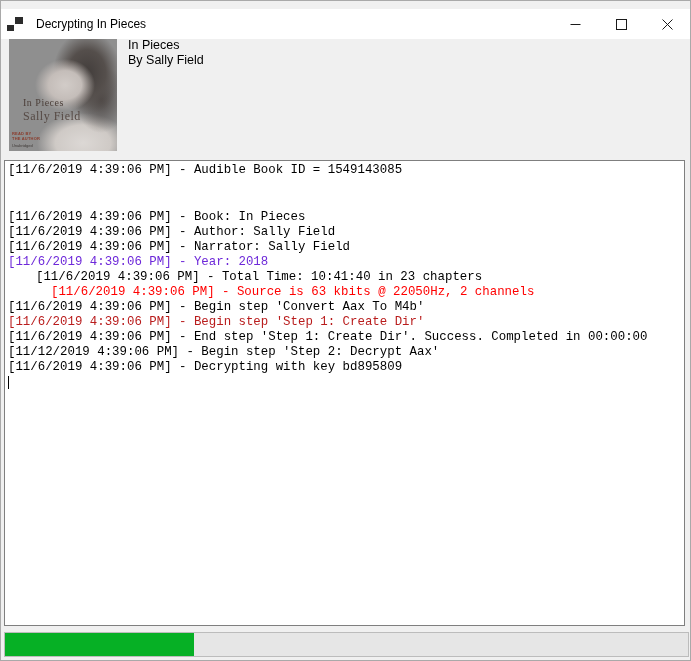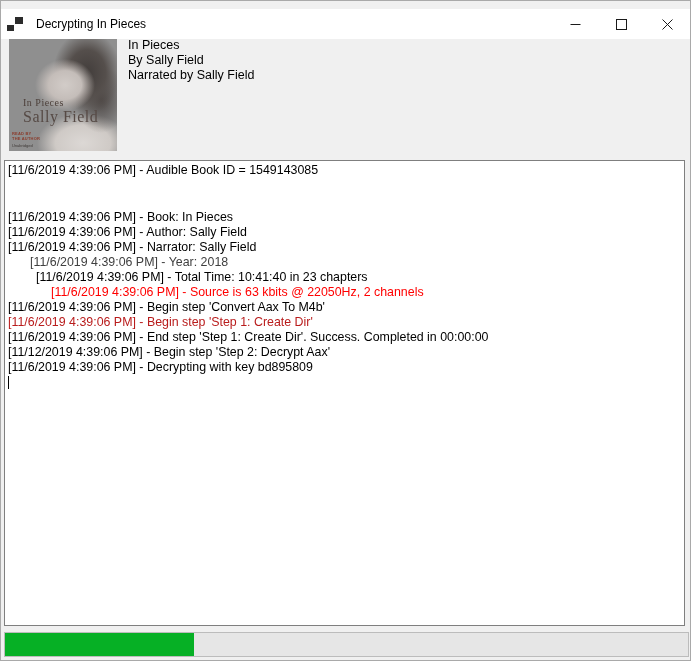--- a/index.html
+++ b/index.html
@@ -82,21 +82,21 @@
     font-family: "Liberation Serif", "DejaVu Serif", serif;
     font-size: 10px;
     line-height: 13px;
     color: #4d403b;
     letter-spacing: 0.5px;
   }
   .cover-author {
     position: absolute;
     left: 14px; top: 71px;
     font-family: "Liberation Serif", "DejaVu Serif", serif;
-    font-size: 16px;
+    font-size: 12px;
     line-height: 13px;
     color: #564a45;
     letter-spacing: 0.5px;
   }
   .cover-badge {
     position: absolute;
     left: 3px; top: 92px;
     font-size: 4px;
     line-height: 5px;
     color: #8a3c2c;
@@ -124,20 +124,21 @@
     left: 3px; top: 159px;
     width: 681px; height: 466px;
     background: #FFFFFF;
     border: 1px solid #7F7F7F;
     padding: 2px 3px;
     font-size: 12.4px;
     line-height: 15px;
     color: #000000;
     overflow: hidden;
     cursor: text;
+    font-family: Liberation Mono, monospace;
   }
   .log-line { white-space: nowrap; }
   .caret {
     width: 1px; height: 13px;
     background: #000000;
     margin-top: 1px;
   }
 
   
   .progress {
@@ -196,29 +197,28 @@
     <div class="cover-badge">
       <div>READ BY</div>
       <div>THE AUTHOR</div>
     </div>
     <div class="cover-badge2">Unabridged</div>
   </div>
 
   <div class="book-info">
     <div>In Pieces</div>
     <div>By Sally Field</div>
-    <div>Narrated by Sally Field</div>
   </div>
 
   <div class="log-box" id="log-box">
       <div class="log-line" style="color: rgb(0, 0, 0);">[11/6/2019 4:39:06 PM] - Audible Book ID = 1549143085</div>
       <div class="log-line" style="color: rgb(0, 0, 0); margin-top: 32px;">[11/6/2019 4:39:06 PM] - Book: In Pieces</div>
       <div class="log-line" style="color: rgb(0, 0, 0);">[11/6/2019 4:39:06 PM] - Author: Sally Field</div>
       <div class="log-line" style="color: rgb(0, 0, 0);">[11/6/2019 4:39:06 PM] - Narrator: Sally Field</div>
-      <div class="log-line" style="color: #404040; margin-left: 22px;">[11/6/2019 4:39:06 PM] - Year: 2018</div>
+      <div class="log-line" style="color: #6d28d9;">[11/6/2019 4:39:06 PM] - Year: 2018</div>
       <div class="log-line" style="color: rgb(0, 0, 0); margin-left: 28px;">[11/6/2019 4:39:06 PM] - Total Time: 10:41:40 in 23 chapters</div>
       <div class="log-line" style="color: rgb(255, 0, 0); margin-left: 43px;">[11/6/2019 4:39:06 PM] - Source is 63 kbits @ 22050Hz, 2 channels</div>
       <div class="log-line" style="color: rgb(0, 0, 0);">[11/6/2019 4:39:06 PM] - Begin step 'Convert Aax To M4b'</div>
       <div class="log-line" style="color: #b91c1c;">[11/6/2019 4:39:06 PM] - Begin step 'Step 1: Create Dir'</div>
       <div class="log-line" style="color: rgb(0, 0, 0);">[11/6/2019 4:39:06 PM] - End step 'Step 1: Create Dir'. Success. Completed in 00:00:00</div>
       <div class="log-line" style="color: rgb(0, 0, 0);">[11/12/2019 4:39:06 PM] - Begin step 'Step 2: Decrypt Aax'</div>
       <div class="log-line" style="color: rgb(0, 0, 0);">[11/6/2019 4:39:06 PM] - Decrypting with key bd895809</div>
       <div class="caret"></div>
     </div>
 

